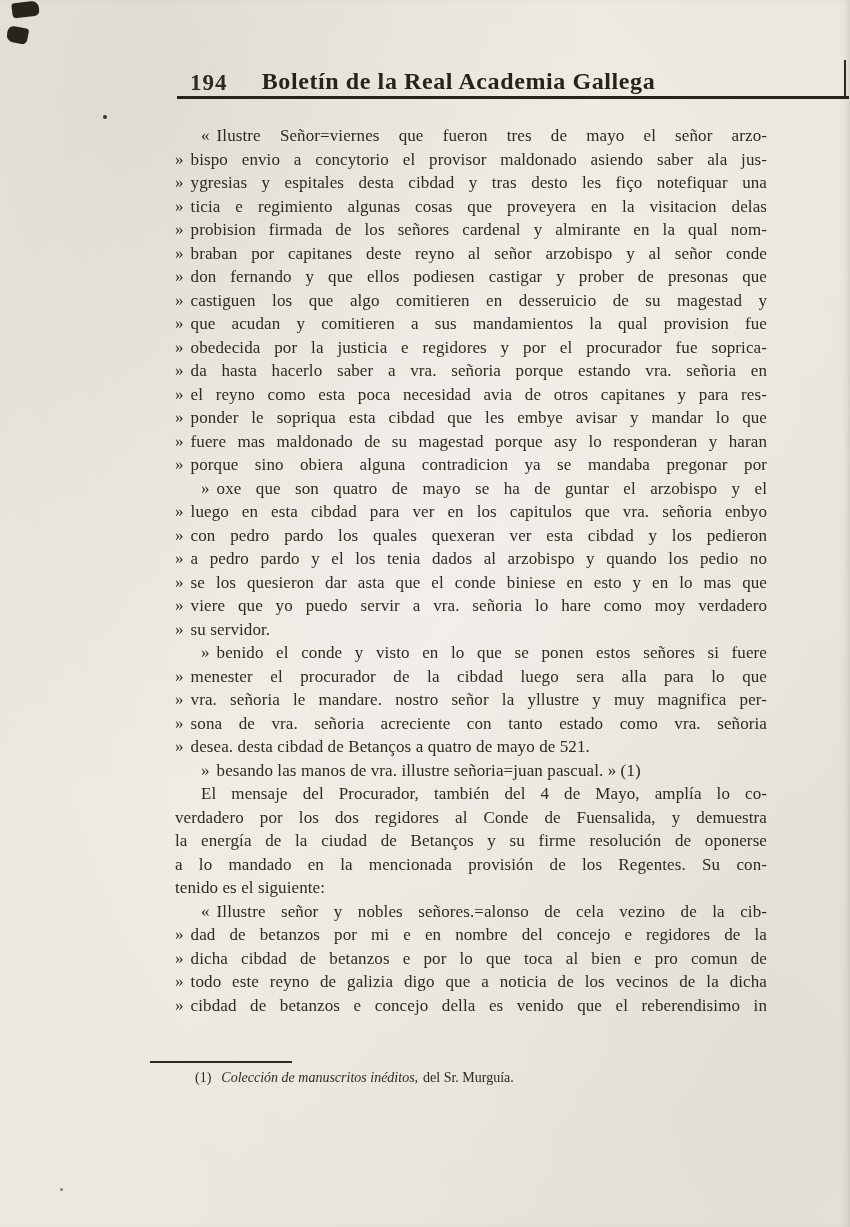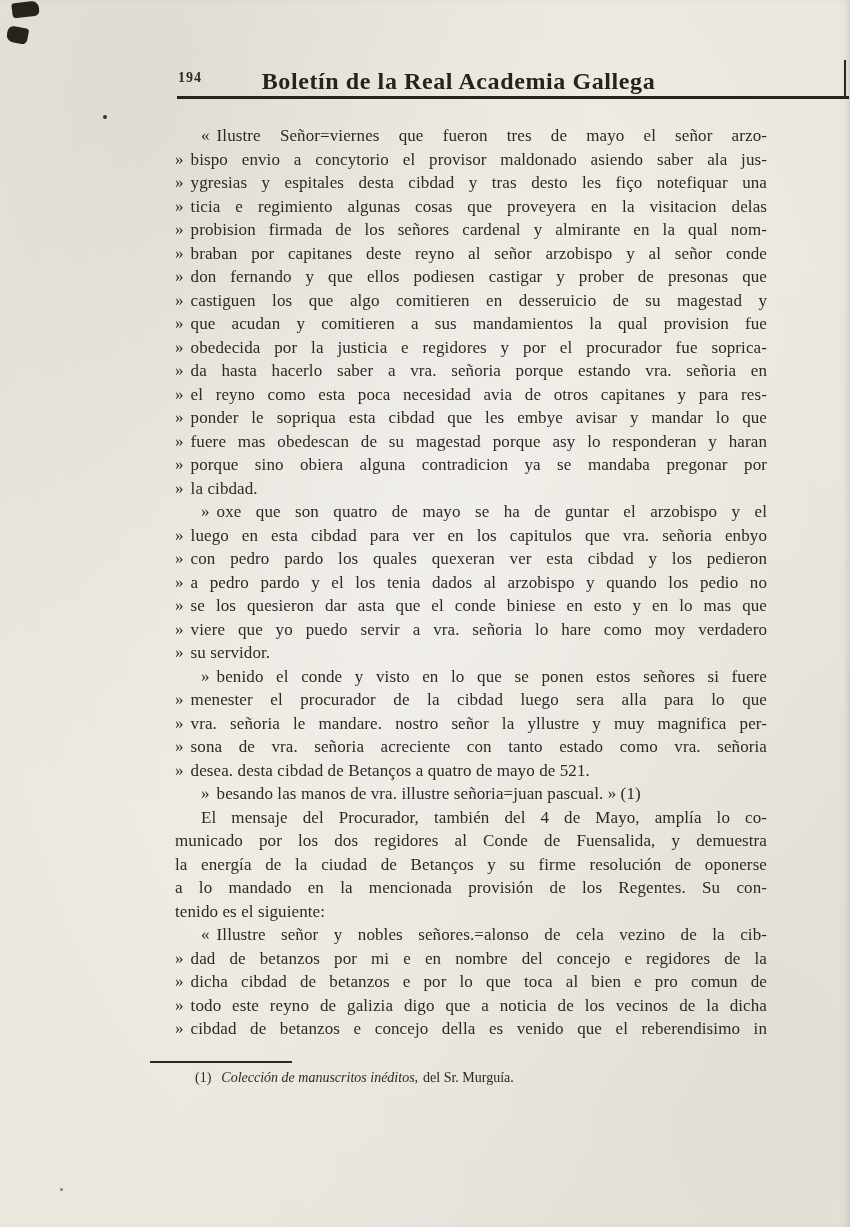--- a/index.html
+++ b/index.html
@@ -23,22 +23,22 @@
   .artifact { position: absolute; background: #17130e; opacity: 0.92; }
   .artifact.a1 { left: 12px; top: 2px; width: 27px; height: 15px; border-radius: 3px 7px 5px 4px; transform: rotate(-7deg); }
   .artifact.a2 { left: 7px; top: 27px; width: 21px; height: 16px; border-radius: 6px 3px 5px 7px; transform: rotate(11deg); }
   .speck { position: absolute; background: #3a352c; border-radius: 50%; }
   .speck.s1 { left: 103px; top: 115px; width: 4px; height: 4px; }
   .speck.s2 { left: 60px; top: 1188px; width: 3px; height: 3px; opacity: .6; }
 
   
   .header { position: absolute; left: 150px; top: 68px; width: 617px; height: 26px; }
   .page-number {
-    position: absolute; left: 28px; top: 2px;
-    font-size: 14px; font-weight: bold; letter-spacing: 1px;
+    position: absolute; left: 40px; top: 2px;
+    font-size: 23px; font-weight: bold; letter-spacing: 1px;
   }
   .header-title {
     text-align: center;
     font-size: 24px; font-weight: bold; letter-spacing: 0.6px;
     color: #272319;
   }
   .header-rule {
     position: absolute; left: 177px; top: 96px; width: 672px; height: 2.5px;
     background: #27231d;
   }
@@ -97,23 +97,22 @@
         <div class="line just"><span class="marker">»</span><span>ticia e regimiento algunas cosas que proveyera en la visitacion delas</span></div>
         <div class="line just"><span class="marker">»</span><span>probision firmada de los señores cardenal y almirante en la qual nom-</span></div>
         <div class="line just"><span class="marker">»</span><span>braban por capitanes deste reyno al señor arzobispo y al señor conde</span></div>
         <div class="line just"><span class="marker">»</span><span>don fernando y que ellos podiesen castigar y prober de presonas que</span></div>
         <div class="line just"><span class="marker">»</span><span>castiguen los que algo comitieren en desseruicio de su magestad y</span></div>
         <div class="line just"><span class="marker">»</span><span>que acudan y comitieren a sus mandamientos la qual provision fue</span></div>
         <div class="line just"><span class="marker">»</span><span>obedecida por la justicia e regidores y por el procurador fue soprica-</span></div>
         <div class="line just"><span class="marker">»</span><span>da hasta hacerlo saber a vra. señoria porque estando vra. señoria en</span></div>
         <div class="line just"><span class="marker">»</span><span>el reyno como esta poca necesidad avia de otros capitanes y para res-</span></div>
         <div class="line just"><span class="marker">»</span><span>ponder le sopriqua esta cibdad que les embye avisar y mandar lo que</span></div>
-        <div class="line just"><span class="marker">»</span><span>fuere mas obedescan de su magestad porque asy lo responderan y haran</span></div>
+        <div class="line just"><span class="marker">»</span><span>fuere mas maldonado de su magestad porque asy lo responderan y haran</span></div>
         <div class="line just"><span class="marker">»</span><span>porque sino obiera alguna contradicion ya se mandaba pregonar por</span></div>
-        <div class="line"><span class="marker">»</span><span>la cibdad.</span></div>
       </div>
       <div class="paragraph quoted">
         <div class="line indent just"><span class="marker">»</span><span>oxe que son quatro de mayo se ha de guntar el arzobispo y el</span></div>
         <div class="line just"><span class="marker">»</span><span>luego en esta cibdad para ver en los capitulos que vra. señoria enbyo</span></div>
         <div class="line just"><span class="marker">»</span><span>con pedro pardo los quales quexeran ver esta cibdad y los pedieron</span></div>
         <div class="line just"><span class="marker">»</span><span>a pedro pardo y el los tenia dados al arzobispo y quando los pedio no</span></div>
         <div class="line just"><span class="marker">»</span><span>se los quesieron dar asta que el conde biniese en esto y en lo mas que</span></div>
         <div class="line just"><span class="marker">»</span><span>viere que yo puedo servir a vra. señoria lo hare como moy verdadero</span></div>
         <div class="line"><span class="marker">»</span><span>su servidor.</span></div>
       </div>
@@ -122,21 +121,21 @@
         <div class="line just"><span class="marker">»</span><span>menester el procurador de la cibdad luego sera alla para lo que</span></div>
         <div class="line just"><span class="marker">»</span><span>vra. señoria le mandare. nostro señor la yllustre y muy magnifica per-</span></div>
         <div class="line just"><span class="marker">»</span><span>sona de vra. señoria acreciente con tanto estado como vra. señoria</span></div>
         <div class="line"><span class="marker">»</span><span>desea. desta cibdad de Betanços a quatro de mayo de 521.</span></div>
       </div>
       <div class="paragraph quoted">
         <div class="line indent"><span class="marker">»</span><span>besando las manos de vra. illustre señoria=juan pascual. » (1)</span></div>
       </div>
       <div class="paragraph plain">
         <div class="line indent just"><span>El mensaje del Procurador, también del 4 de Mayo, amplía lo co-</span></div>
-        <div class="line just"><span>municado por los dos regidores al Conde de Fuensalida, y demuestra</span></div>
+        <div class="line just"><span>verdadero por los dos regidores al Conde de Fuensalida, y demuestra</span></div>
         <div class="line just"><span>la energía de la ciudad de Betanços y su firme resolución de oponerse</span></div>
         <div class="line just"><span>a lo mandado en la mencionada provisión de los Regentes. Su con-</span></div>
         <div class="line"><span>tenido es el siguiente:</span></div>
       </div>
       <div class="paragraph quoted">
         <div class="line indent just"><span class="marker">«</span><span>Illustre señor y nobles señores.=alonso de cela vezino de la cib-</span></div>
         <div class="line just"><span class="marker">»</span><span>dad de betanzos por mi e en nombre del concejo e regidores de la</span></div>
         <div class="line just"><span class="marker">»</span><span>dicha cibdad de betanzos e por lo que toca al bien e pro comun de</span></div>
         <div class="line just"><span class="marker">»</span><span>todo este reyno de galizia digo que a noticia de los vecinos de la dicha</span></div>
         <div class="line just"><span class="marker">»</span><span>cibdad de betanzos e concejo della es venido que el reberendisimo in</span></div>

